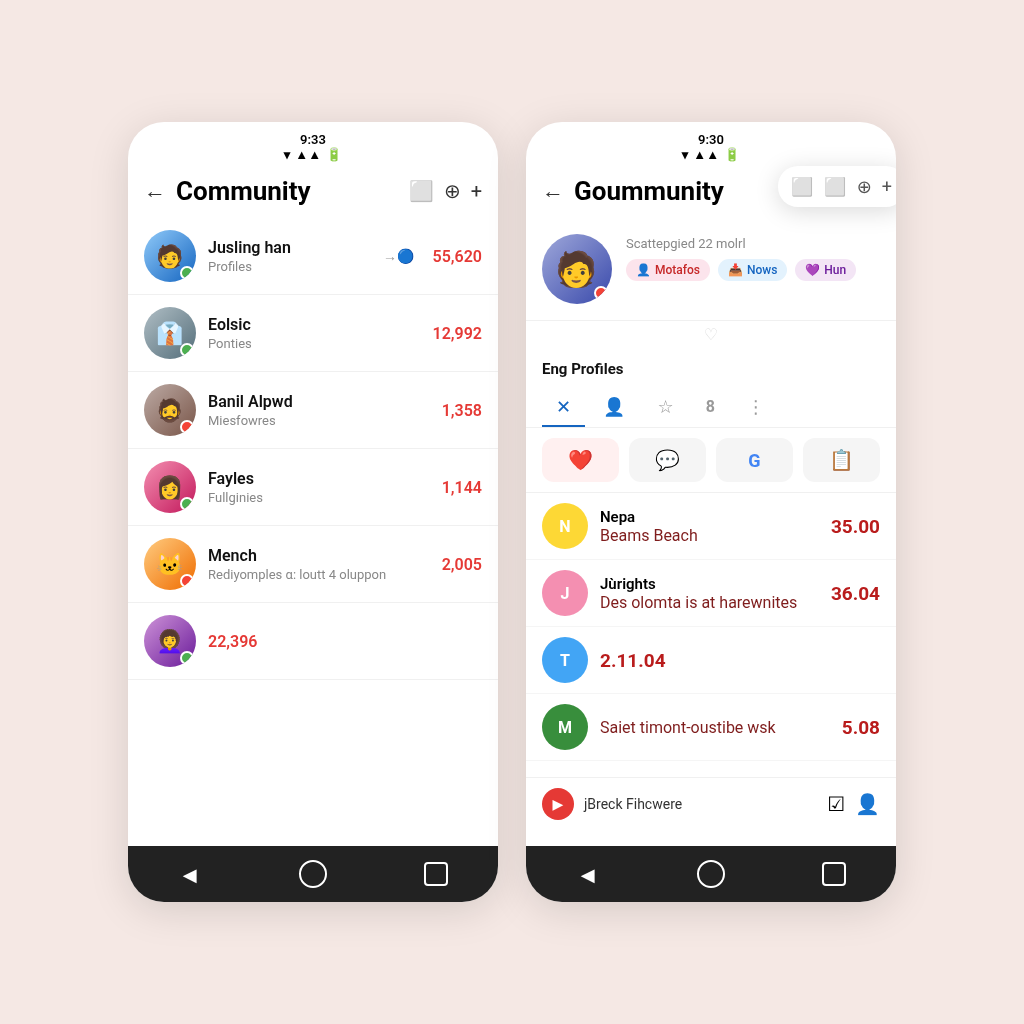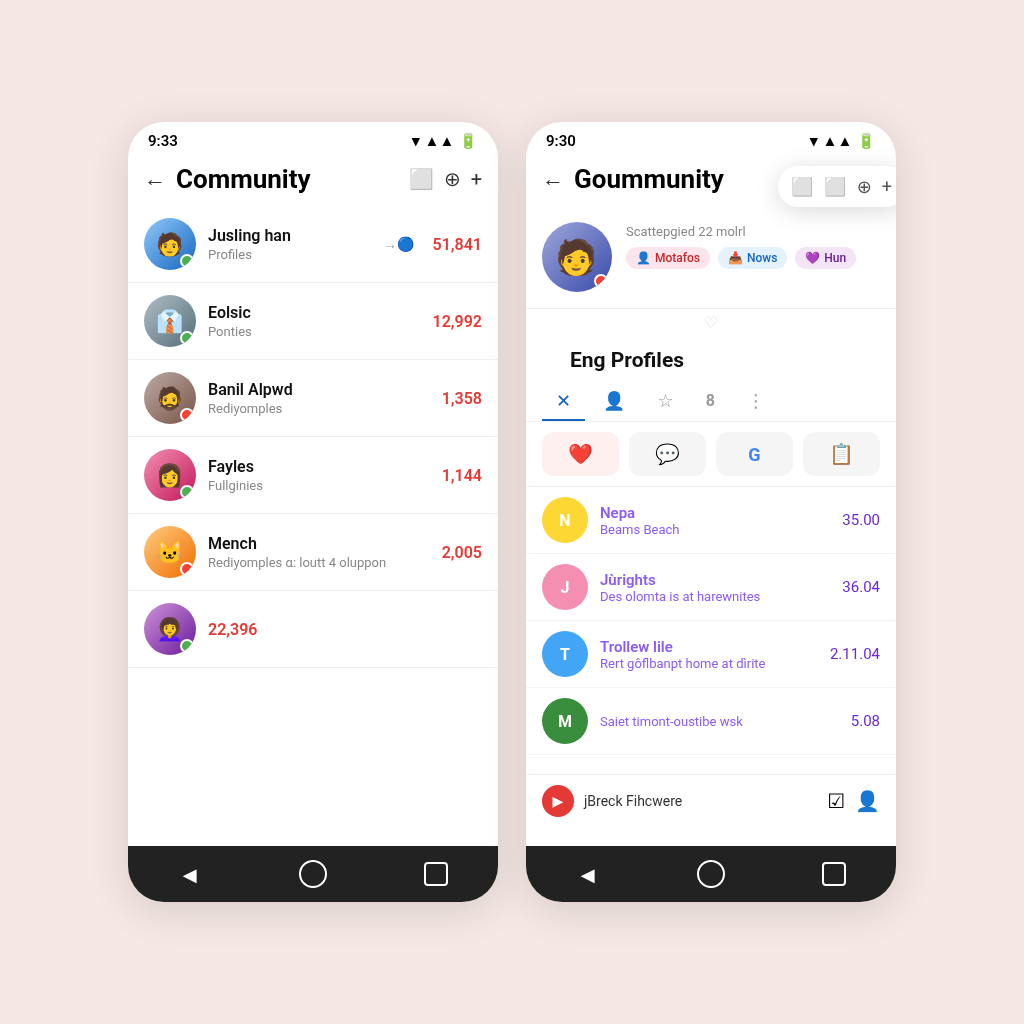--- a/index.html
+++ b/index.html
@@ -25,22 +25,23 @@
       overflow: hidden;
       display: flex;
       flex-direction: column;
       position: relative;
     }
     .status-bar {
       display: flex;
       justify-content: space-between;
       align-items: center;
       padding: 10px 20px 6px;
-      font-size: 15px;
+      font-size: 13px;
       font-weight: 600;
+      flex-direction: column;
     }
     .status-icons {
       display: flex;
       align-items: center;
       gap: 5px;
     }
     .header {
       display: flex;
       align-items: center;
       padding: 8px 16px 12px;
@@ -172,25 +173,24 @@
       border-radius: 20px;
       font-size: 12px;
       font-weight: 500;
       cursor: pointer;
     }
     .tag-pink { background: #fce4ec; color: #c62828; }
     .tag-blue { background: #e3f2fd; color: #1565c0; }
     .tag-purple { background: #f3e5f5; color: #6a1b9a; }
 
     .section-title {
-      font-size: 21px;
+      font-size: 15px;
       font-weight: 700;
       padding: 12px 16px 8px;
       color: #111;
-      margin-left: 28px;
     }
 
     .tabs-row {
       display: flex;
       align-items: center;
       padding: 0 16px;
       gap: 4px;
       border-bottom: 1px solid #f0f0f0;
     }
     .tab-item {
@@ -249,23 +249,23 @@
       background: #fdd835;
       display: flex;
       align-items: center;
       justify-content: center;
       font-size: 16px;
       font-weight: bold;
       color: #fff;
       flex-shrink: 0;
     }
     .group-info { flex: 1; }
-    .group-name { font-size: 15px; font-weight: 600; color: #8b5cf6; }
-    .group-sub { font-size: 13px; color: #8b5cf6; }
-    .group-count { font-size: 15px; font-weight: 400; color: #6d28d9; }
+    .group-name { font-size: 15px; font-weight: 600; color: #000000; }
+    .group-sub { font-size: 16px; color: #7f1d1d; }
+    .group-count { font-size: 19px; font-weight: 700; color: #b91c1c; }
 
     
     .tooltip-card {
       position: absolute;
       top: 44px;
       right: -10px;
       background: #fff;
       border-radius: 20px;
       box-shadow: 0 4px 24px rgba(0,0,0,0.15);
       padding: 10px 14px;
@@ -343,21 +343,21 @@
       <div class="list-item">
         <div class="avatar av-photo">
           <span style="font-size:22px;">🧑</span>
           <div class="avatar-badge badge-green"></div>
         </div>
         <div class="item-info">
           <div class="item-name">Jusling han</div>
           <div class="item-sub">Profiles</div>
         </div>
         <span class="item-icon-right">→🔵</span>
-        <span class="item-count">51,841</span>
+        <span class="item-count">55,620</span>
       </div>
 
       <div class="list-item">
         <div class="avatar av-photo-2">
           <span style="font-size:22px;">👔</span>
           <div class="avatar-badge badge-green"></div>
         </div>
         <div class="item-info">
           <div class="item-name">Eolsic</div>
           <div class="item-sub">Ponties</div>
@@ -365,21 +365,21 @@
         <span class="item-count">12,992</span>
       </div>
 
       <div class="list-item">
         <div class="avatar av-photo-3">
           <span style="font-size:22px;">🧔</span>
           <div class="avatar-badge badge-red"></div>
         </div>
         <div class="item-info">
           <div class="item-name">Banil Alpwd</div>
-          <div class="item-sub">Rediyomples</div>
+          <div class="item-sub">Miesfowres</div>
         </div>
         <span class="item-count">1,358</span>
       </div>
 
       <div class="list-item">
         <div class="avatar av-photo-4">
           <span style="font-size:22px;">👩</span>
           <div class="avatar-badge badge-green"></div>
         </div>
         <div class="item-info">
@@ -508,24 +508,20 @@
           <div class="group-name">Jùrights</div>
           <div class="group-sub">Des olomta is at harewnites</div>
         </div>
         <span class="group-count">36.04</span>
       </div>
 
       <div class="group-list-item">
         <div class="group-avatar" style="background:#42a5f5;">
           <span>T</span>
         </div>
-        <div class="group-info">
-          <div class="group-name">Trollew lile</div>
-          <div class="group-sub">Rert gôflbanpt home at dìrite</div>
-        </div>
         <span class="group-count">2.11.04</span>
       </div>
 
       <div class="group-list-item">
         <div class="group-avatar" style="background:#388e3c;">
           <span>M</span>
         </div>
         <div class="group-info">
           <div class="group-sub">Saiet timont-oustibe wsk</div>
         </div>

